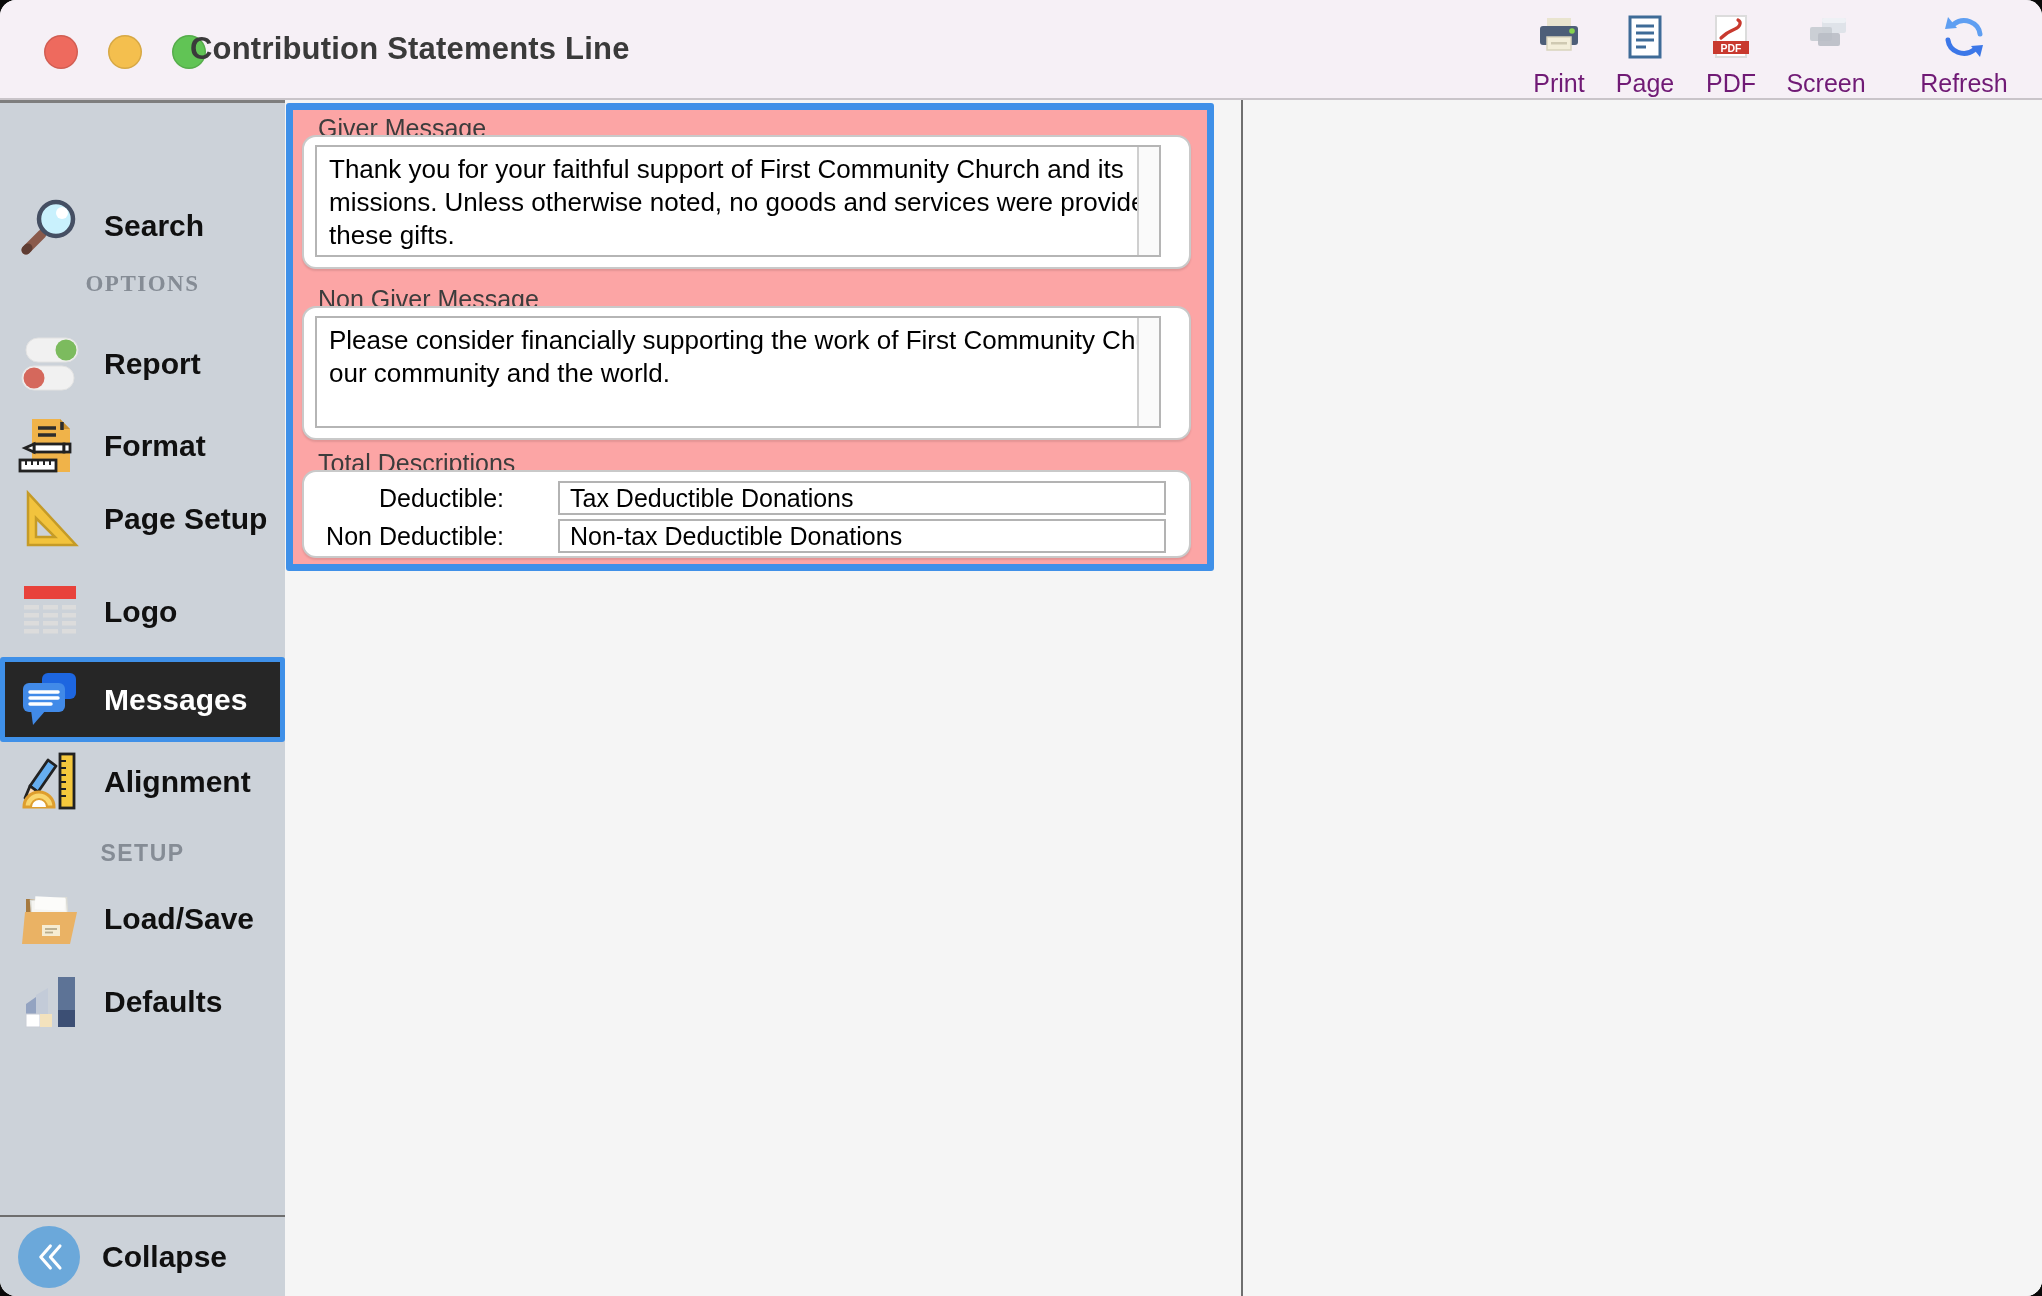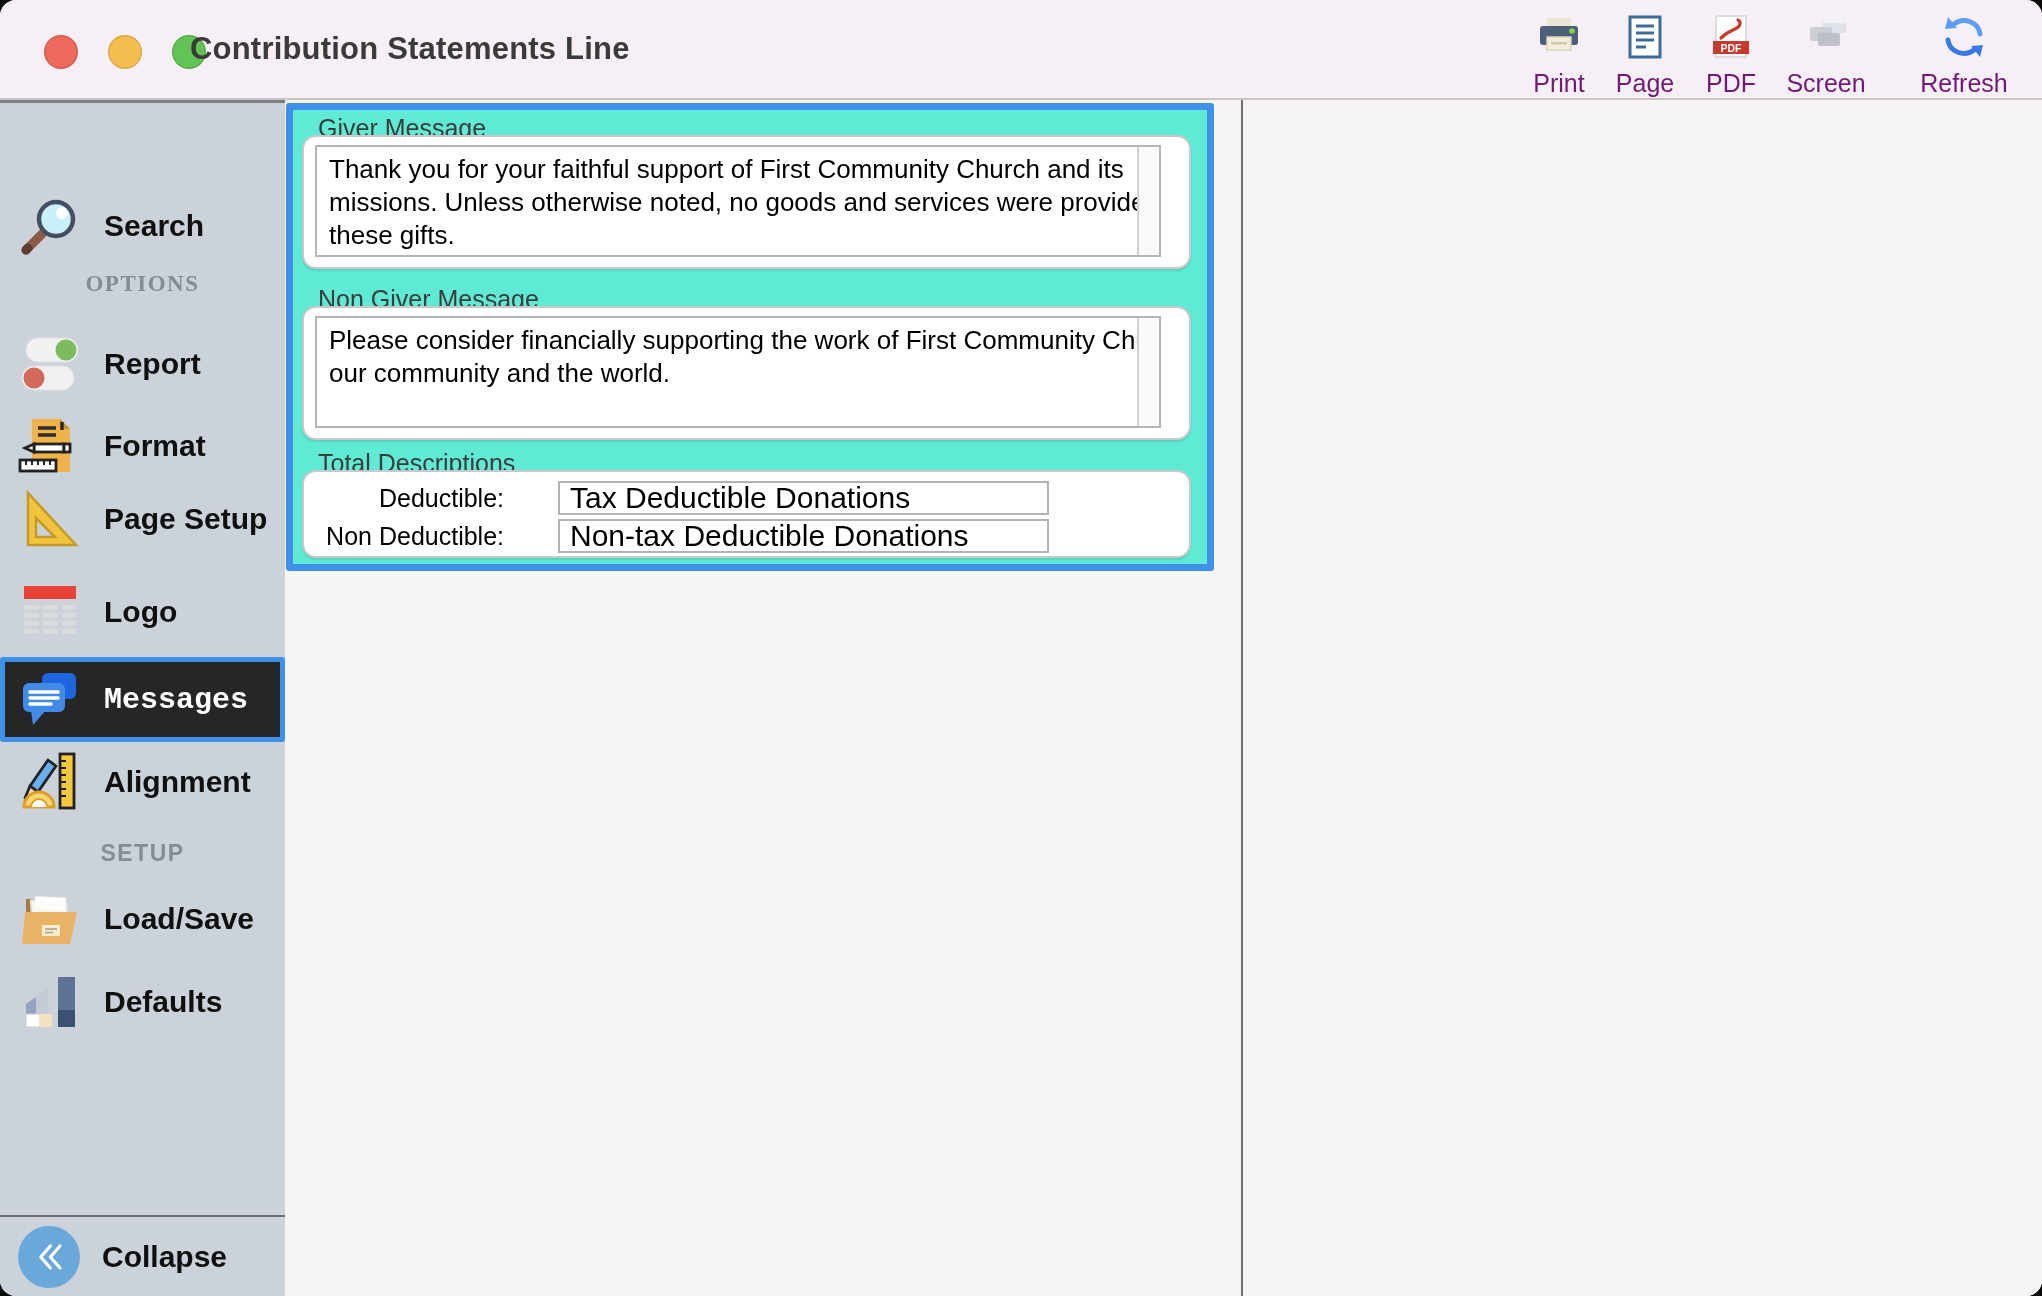--- a/index.html
+++ b/index.html
@@ -23,45 +23,45 @@
 
   
   .sidebar{position:absolute;left:0;top:100px;width:285px;bottom:0;background:#ccd2d9;border-top:3px solid #7e7e7e;box-sizing:border-box;}
   .srow{position:absolute;left:0;width:285px;height:70px;display:flex;align-items:center;box-sizing:border-box;}
   .srow .ic{width:64px;height:64px;margin-left:18px;flex:none;display:flex;align-items:center;justify-content:center;}
   .srow .ic svg{width:64px;height:64px;}
   .srow .lbl{margin-left:22px;font-size:30px;font-weight:bold;color:#101010;white-space:nowrap;}
   .sheader{position:absolute;left:0;width:285px;text-align:center;font-size:23px;font-weight:bold;color:#858c95;letter-spacing:1.5px;}
   .srow.selected{background:#262626;border:5px solid #3f90e8;border-radius:3px;height:85px;}
   .srow.selected .ic{margin-left:13px;}
-  .srow.selected .lbl{color:#ffffff;font-family:Liberation Mono, monospace;}
+  .srow.selected .lbl{color:#ffffff;}
   .collapse-row{position:absolute;left:0;bottom:0;width:285px;height:81px;border-top:2px solid #6e6e6e;display:flex;align-items:center;box-sizing:border-box;}
   .collapse-circle{width:62px;height:62px;border-radius:50%;background:#6ba8da;margin-left:18px;flex:none;display:flex;align-items:center;justify-content:center;}
   .collapse-circle svg{width:44px;height:44px;}
   .collapse-row .lbl{margin-left:22px;font-size:30px;font-weight:bold;color:#101010;}
 
   
   .content{position:absolute;left:285px;top:100px;right:0;bottom:0;background:#f5f5f5;}
   .vdivider{position:absolute;left:956px;top:0;bottom:0;width:2px;background:#6f6f6f;}
   .preview{position:absolute;left:958px;top:0;right:0;bottom:0;background:#f5f5f5;}
 
-  .panel{position:absolute;left:1px;top:3px;width:928px;height:468px;box-sizing:border-box;border:7px solid #3f90e8;border-radius:3px;background:#5eead4;}
+  .panel{position:absolute;left:1px;top:3px;width:928px;height:468px;box-sizing:border-box;border:7px solid #3f90e8;border-radius:3px;background:#fca5a5;}
   .field-label{position:absolute;left:25px;font-size:25px;color:#3c3c3c;white-space:nowrap;}
   .groupbox{position:absolute;left:9px;right:16px;background:#fff;border:2px solid #c9c9c9;border-radius:14px;box-sizing:border-box;box-shadow:0 2px 2px rgba(0,0,0,.10);}
   .gb1{top:25px;height:134px;}
   .gb2{top:196px;height:134px;}
   .gb3{top:360px;height:88px;}
   .ta-wrap{position:absolute;left:11px;right:28px;top:8px;bottom:10px;border:2px solid #b5b5b5;background:#fff;}
   .ta-wrap textarea{position:absolute;inset:0;width:100%;height:100%;border:none;outline:none;resize:none;background:transparent;color:#000;font-family:"Liberation Sans",sans-serif;font-size:26px;line-height:33px;padding:6px 34px 6px 12px;box-sizing:border-box;overflow:hidden;white-space:pre;}
   .gutter{position:absolute;top:0;right:0;bottom:0;width:20px;border-left:2px solid #cfcfcf;background:#fafafa;}
   .form-row{position:absolute;left:8px;right:8px;height:34px;display:flex;align-items:center;gap:44px;}
   .fr1{top:9px;}
   .fr2{top:47px;}
   .form-label{width:192px;text-align:right;font-size:25px;color:#000;flex:none;white-space:nowrap;}
-  .form-input{margin-left:10px;width:491px;height:34px;border:2px solid #b3b3b3;background:#fff;color:#000;font-family:"Liberation Sans",sans-serif;font-size:30px;padding:0 10px;box-sizing:border-box;outline:none;}
+  .form-input{margin-left:10px;width:608px;height:34px;border:2px solid #b3b3b3;background:#fff;color:#000;font-family:"Liberation Sans",sans-serif;font-size:25px;padding:0 10px;box-sizing:border-box;outline:none;}
 </style>
 </head>
 <body>
 
 <div class="window">
 
   <div class="titlebar">
     <div class="traffic">
       <div class="light red"></div>
       <div class="light yellow"></div>

